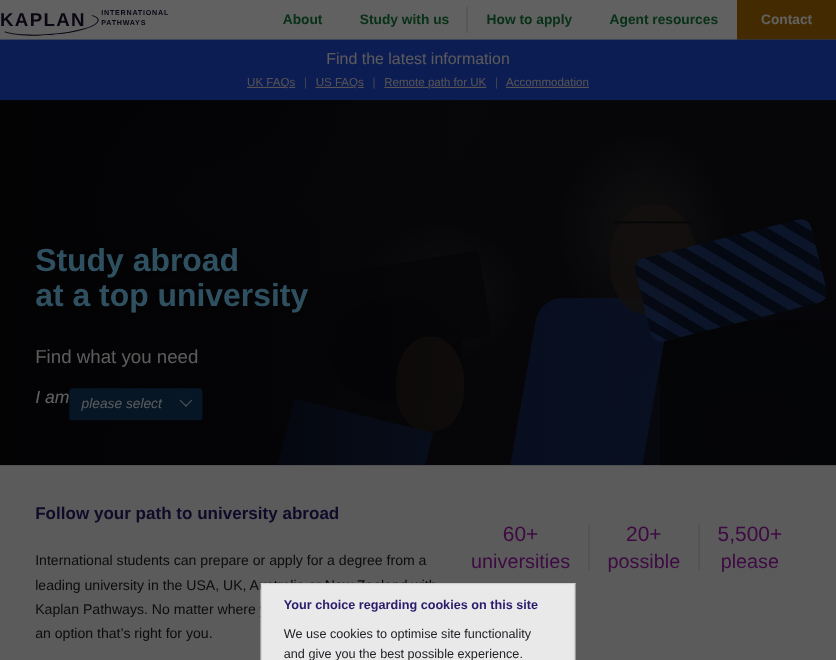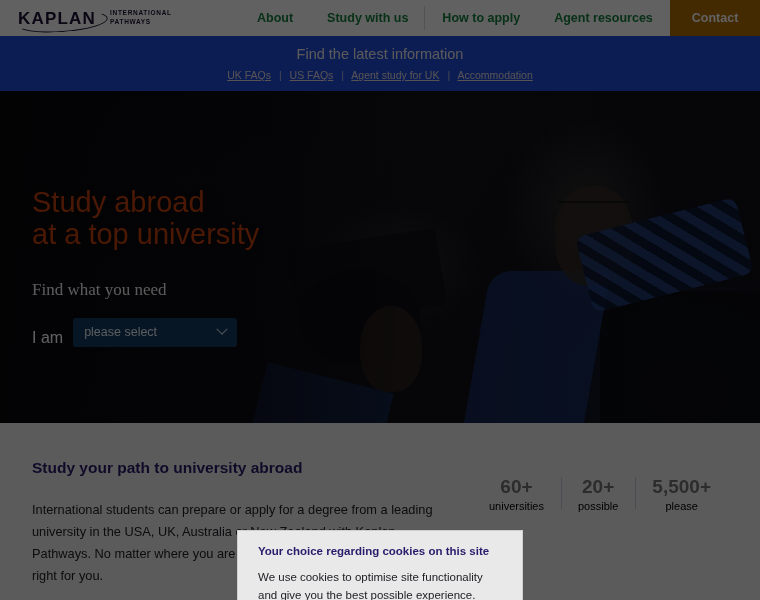--- a/index.html
+++ b/index.html
@@ -25,21 +25,21 @@
     height: 36px;
     background: #ffffff;
     display: flex;
     align-items: stretch;
     z-index: 2;
   }
 
   .logo-wrap {
     display: flex;
     align-items: center;
-    padding-left: 18px;
+    padding-left: 0;
     width: 240px;
     flex: 0 0 240px;
   }
   .logo-mark { position: relative; display: flex; align-items: center; }
   .logo-word {
     font-family: "Liberation Sans", sans-serif;
     font-weight: bold;
     font-size: 17px;
     letter-spacing: 1.2px;
     color: #1d1033;
@@ -211,46 +211,46 @@
   }
 
   .hero-content {
     position: absolute;
     left: 32px;
     top: 96px;
     z-index: 3;
   }
   .hero-title {
     font-size: 29px;
-    font-weight: normal;
-    color: #c2410c;
+    font-weight: bold;
+    color: #7dd3fc;
     line-height: 1.08;
     margin-bottom: 30px;
     text-shadow: 0 1px 4px rgba(0,0,0,0.5);
+    margin-top: 35px;
   }
   .hero-sub {
     font-size: 17px;
     color: #f0f0f2;
     margin-bottom: 18px;
-    font-family: Liberation Serif, serif;
   }
   .hero-form {
     display: flex;
-    align-items: flex-end;
-    gap: 10px;
+    align-items: flex-start;
+    font-style: italic;
   }
   .hero-label {
     font-size: 16px;
     color: #ffffff;
   }
   .hero-select {
     display: flex;
     align-items: center;
     justify-content: space-between;
-    width: 164px;
+    width: 121px;
     height: 29px;
     background: #123a63;
     color: #e9eef4;
     font-size: 12.5px;
     padding: 0 11px;
     border-radius: 3px;
     cursor: pointer;
   }
   .chev {
     width: 8px; height: 8px;
@@ -295,27 +295,27 @@
   }
   .stat + .stat::before {
     content: "";
     position: absolute;
     left: 0; top: 2px; bottom: 4px;
     width: 1px;
     background: rgba(43,27,107,0.18);
   }
   .stat-num {
     font-size: 19px;
-    font-weight: bold;
-    color: #737373;
+    font-weight: normal;
+    color: #a21caf;
     line-height: 1.25;
   }
   .stat-label {
-    font-size: 11px;
-    color: #000000;
+    font-size: 18px;
+    color: #a21caf;
     line-height: 1.3;
   }
 
   
   .overlay {
     position: absolute;
     inset: 0;
     background: rgba(0,0,0,0.62);
     z-index: 50;
   }
@@ -372,21 +372,21 @@
     </div>
   </div>
 
   <div class="announce">
     <div class="announce-title">Find the latest information</div>
     <div class="announce-links">
       <a>UK FAQs</a>
       <span class="sep">|</span>
       <a>US FAQs</a>
       <span class="sep">|</span>
-      <a>Agent study for UK</a>
+      <a>Remote path for UK</a>
       <span class="sep">|</span>
       <a>Accommodation</a>
     </div>
   </div>
 
   <div class="hero">
     <div class="hero-photo">
       <div class="photo-shape cap"></div>
       <div class="photo-shape cap2"></div>
       <div class="photo-shape face-a"></div>
@@ -411,21 +411,21 @@
           <span>please select</span>
           <span class="chev"></span>
         </div>
       </div>
     </div>
   </div>
 
   <div class="section">
     <div class="section-inner">
       <div class="sec-left">
-        <div class="sec-heading">Study your path to university abroad</div>
+        <div class="sec-heading">Follow your path to university abroad</div>
         <div class="sec-body">International students can prepare or apply for a degree from a leading university in the USA, UK, Australia or New Zealand with Kaplan Pathways. No matter where you are in the world, we have an option that’s right for you.</div>
       </div>
       <div class="stats">
         <div class="stat">
           <div class="stat-num">60+</div>
           <div class="stat-label">universities</div>
         </div>
         <div class="stat">
           <div class="stat-num">20+</div>
           <div class="stat-label">possible</div>

